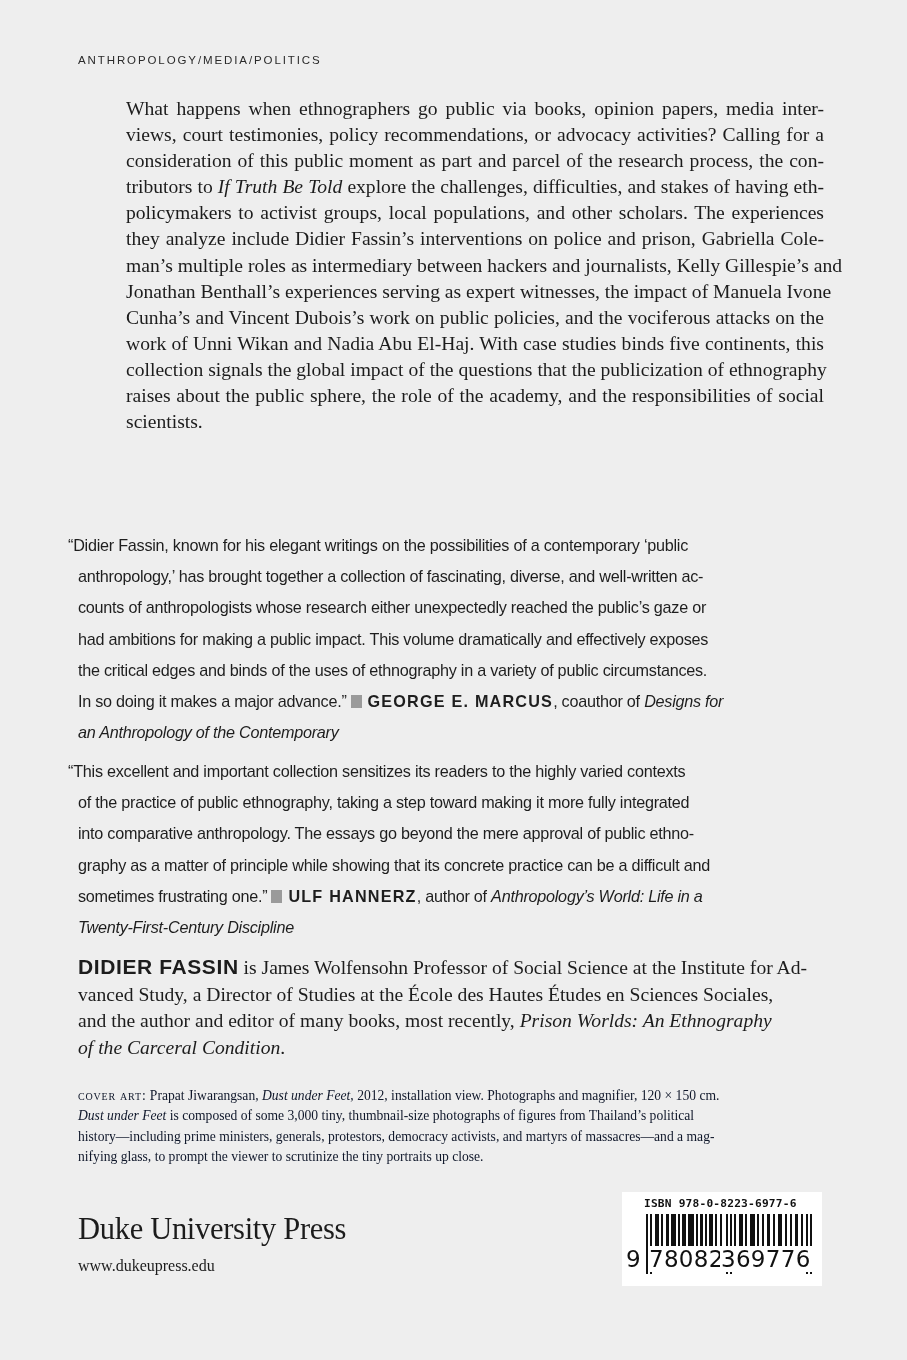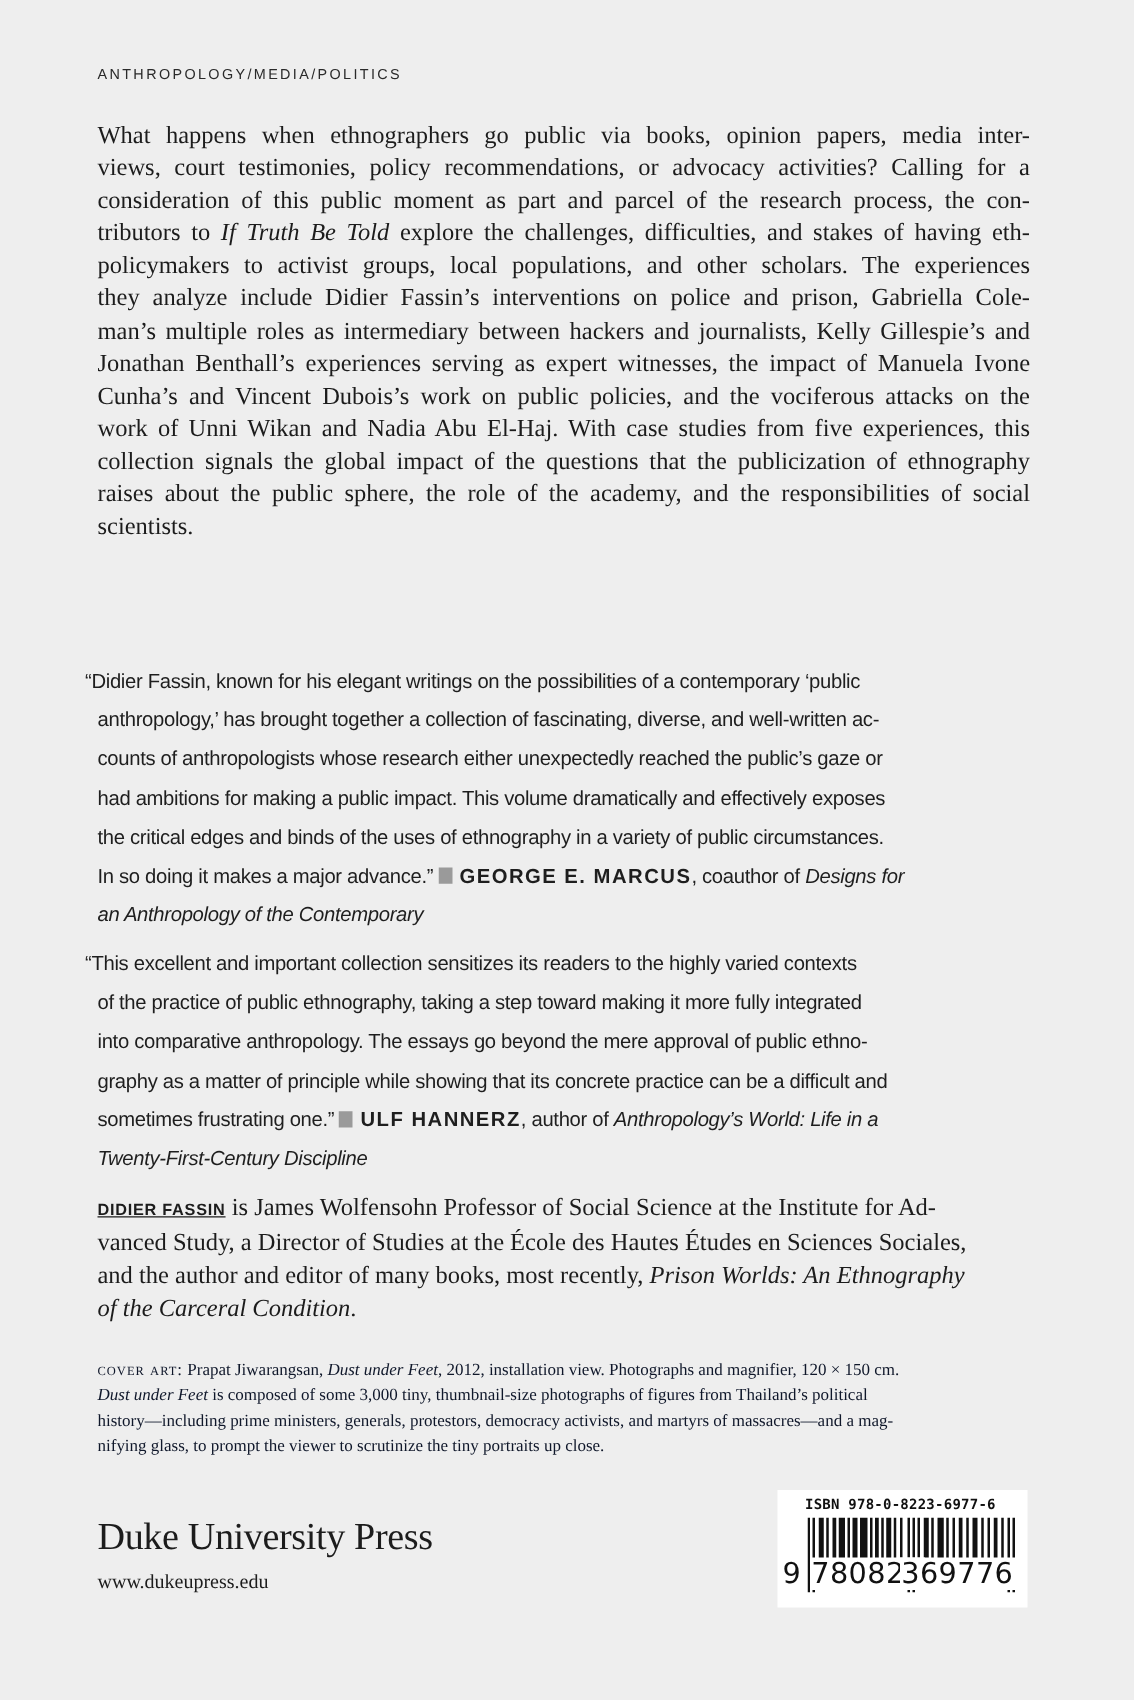--- a/index.html
+++ b/index.html
@@ -14,21 +14,21 @@
     position: absolute; left: 78px; top: 54px;
     font-family: "Liberation Sans", sans-serif;
     font-size: 11.5px; letter-spacing: 1.9px; color: #2a2a2a;
   }
   .blurb {
     position: absolute; left: 78px; top: 96px; width: 746px;
     font-family: "Liberation Serif", serif;
     font-size: 19.6px; line-height: 26.1px;
     text-align: justify; color: #1c1c1c;
   }
-  .blurb span.line { display: block; text-align-last: justify; white-space: nowrap; }
+  .blurb span.line { display: block; text-align-last: justify; white-space: nowrap; margin-left: 48px; }
   .blurb span.line.last { text-align-last: left; }
   .quote {
     position: absolute; left: 68px; width: 760px;
     font-family: "Liberation Sans", sans-serif;
     font-size: 16.2px; line-height: 31.2px; color: #1e1e1e;
     letter-spacing: -0.25px;
   }
   .quote .qline { display: block; white-space: nowrap; padding-left: 10px; }
   .quote .qline.first { padding-left: 0; }
   .q1 { top: 530px; }
@@ -38,21 +38,21 @@
     background: #9a9a9a; vertical-align: -1px; margin: 0 6px 0 4px;
   }
   .name-caps { font-weight: bold; letter-spacing: 1.2px; }
   .it { font-style: italic; }
   .bio {
     position: absolute; left: 78px; top: 954px; width: 748px;
     font-family: "Liberation Serif", serif;
     font-size: 19.6px; line-height: 26.6px; color: #1c1c1c;
   }
   .bio .bline { display: block; white-space: nowrap; }
-  .bio .bname { font-family: "Liberation Sans", sans-serif; font-weight: bold; font-size: 13px; letter-spacing: 0.6px; text-decoration: underline; }
+  .bio .bname { font-family: "Liberation Sans", sans-serif; font-weight: bold; font-size: 21px; letter-spacing: 0.6px; }
   .cover-art {
     position: absolute; left: 78px; top: 1086px; width: 750px;
     font-family: "Liberation Serif", serif;
     font-size: 13.6px; line-height: 20.3px; color: #0f172a;
   }
   .cover-art .cline { display: block; white-space: nowrap; }
   .smallcaps { font-variant: small-caps; letter-spacing: 0.8px; }
   .publisher {
     position: absolute; left: 78px; top: 1212px;
     font-family: "Liberation Serif", serif;
@@ -90,21 +90,21 @@
 <div class="blurb">
   <span class="line">What happens when ethnographers go public via books, opinion papers, media inter-</span>
   <span class="line">views, court testimonies, policy recommendations, or advocacy activities? Calling for a</span>
   <span class="line">consideration of this public moment as part and parcel of the research process, the con-</span>
   <span class="line"><span>tributors to </span><i>If Truth Be Told</i><span> explore the challenges, difficulties, and stakes of having eth-</span></span>
   <span class="line">policymakers to activist groups, local populations, and other scholars. The experiences</span>
   <span class="line">they analyze include Didier Fassin’s interventions on police and prison, Gabriella Cole-</span>
   <span class="line">man’s multiple roles as intermediary between hackers and journalists, Kelly Gillespie’s and</span>
   <span class="line">Jonathan Benthall’s experiences serving as expert witnesses, the impact of Manuela Ivone</span>
   <span class="line">Cunha’s and Vincent Dubois’s work on public policies, and the vociferous attacks on the</span>
-  <span class="line">work of Unni Wikan and Nadia Abu El-Haj. With case studies from five experiences, this</span>
+  <span class="line">work of Unni Wikan and Nadia Abu El-Haj. With case studies binds five continents, this</span>
   <span class="line">collection signals the global impact of the questions that the publicization of ethnography</span>
   <span class="line">raises about the public sphere, the role of the academy, and the responsibilities of social</span>
   <span class="line last">scientists.</span>
 </div>
 
 <div class="quote q1">
   <span class="qline first">“Didier Fassin, known for his elegant writings on the possibilities of a contemporary ‘public</span>
   <span class="qline">anthropology,’ has brought together a collection of fascinating, diverse, and well-written ac-</span>
   <span class="qline">counts of anthropologists whose research either unexpectedly reached the public’s gaze or</span>
   <span class="qline">had ambitions for making a public impact. This volume dramatically and effectively exposes</span>

